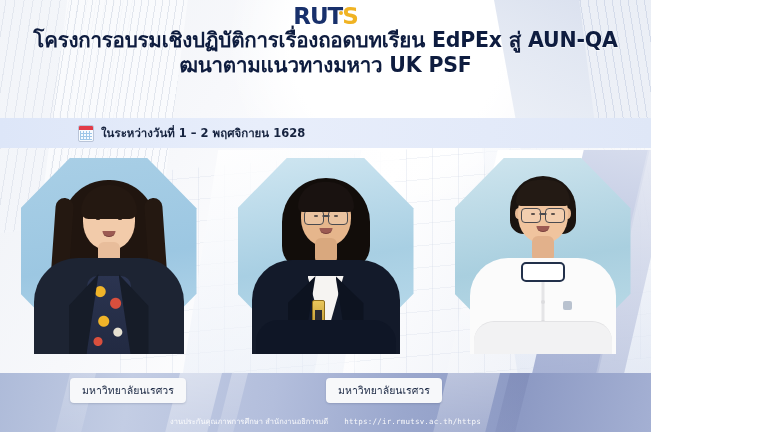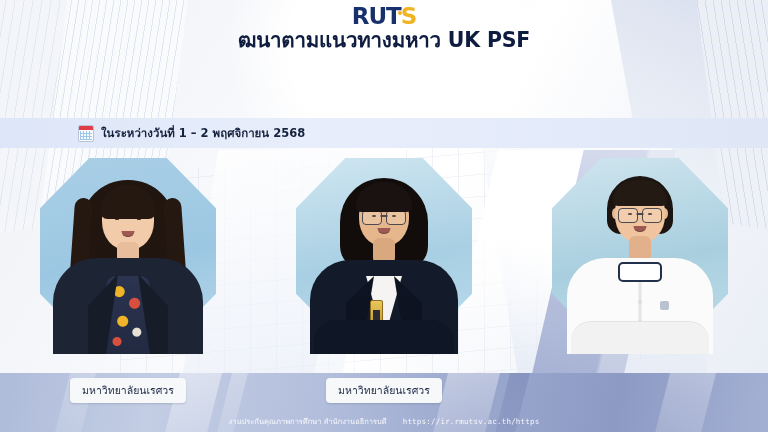--- a/index.html
+++ b/index.html
@@ -2,22 +2,23 @@
 <html><head>
 <meta charset="utf-8">
 <style>
   html,body{margin:0;padding:0;}
   body{
     width:768px;height:432px;overflow:hidden;
     font-family:"DejaVu Sans","Liberation Sans",sans-serif;
     background:#ffffff;
   }
   #poster{
-    position:relative;width:768px;height:432px;overflow:hidden;
+    position:relative;width:628px;height:432px;overflow:hidden;
     background:#f3f5f9;
+    padding-left:23px;
   }
 
   
   .bg-base{
     position:absolute;inset:0;
     background:linear-gradient(120deg,#eef1f6 0%,#f7f8fb 30%,#ffffff 55%,#f2f4f9 78%,#e9edf5 100%);
   }
   .bg-shape{position:absolute;pointer-events:none;}
   .diagL1{
     left:-60px;top:-40px;width:200px;height:260px;
@@ -321,30 +322,31 @@
   <div class="bg-shape purpleWedge2"></div>
   <div class="bg-shape lightStreak"></div>
 
   <div class="logo">
     <div class="logo-text">
       <span>RUT</span><span class="dot"></span><span class="s">S</span>
     </div>
   </div>
 
   <div class="title-wrap">
+    <div class="title-line">โครงการอบรมเชิงปฏิบัติการเรื่องถอดบทเรียน EdPEx สู่ AUN-QA</div>
     <div class="title-line">ฒนาตามแนวทางมหาว UK PSF</div>
   </div>
 
   <div class="info-bar">
     <div class="info-item info-date">
       <span class="cal-ico">
         <span class="cal-top"></span>
           <span class="cal-grid"></span>
       </span>
-      <span>ในระหว่างวันที่ 1 – 2 พฤศจิกายน 2568</span>
+      <span>ในระหว่างวันที่ 1 – 2 พฤศจิกายน 1628</span>
     </div>
   </div>
 
   <div class="speakers">
 
     <div class="sp">
       <div class="hex hex-a"></div>
       <div class="person p1">
         <div class="hair hair-back"></div>
         <div class="hair-l"></div>

